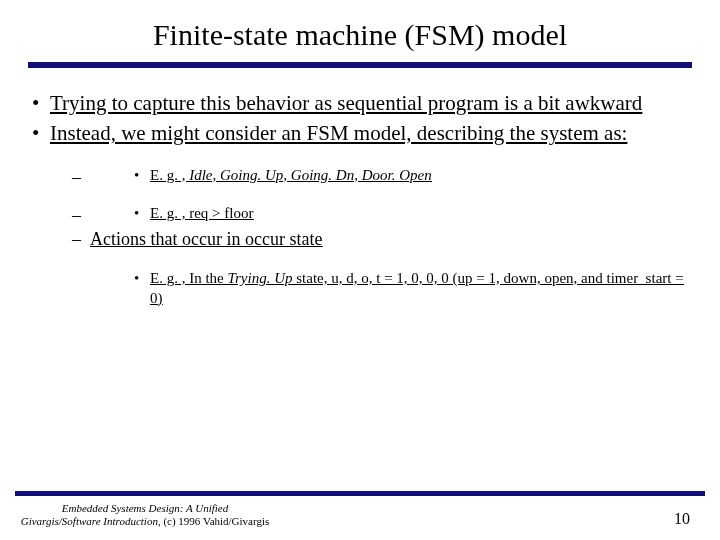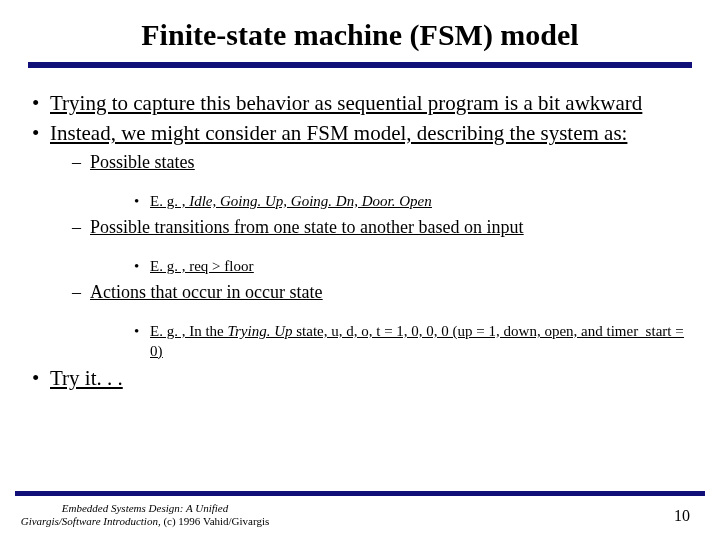--- a/index.html
+++ b/index.html
@@ -15,21 +15,21 @@
   .slide {
     width: 100%;
     height: 100%;
     padding: 18px 28px 0 28px;
     position: relative;
   }
   .title {
     font-size: 30px;
     text-align: center;
     margin-bottom: 10px;
-    font-weight: bold;
+    font-weight: normal;
   }
   .title-rule {
     width: 100%;
     height: 6px;
     background: #101078;
     margin-bottom: 22px;
   }
   ul { list-style: none; text-decoration: underline; }
   .lvl1 > li {
     font-size: 21px;
@@ -82,21 +82,21 @@
   }
   .footer-rule {
     width: calc(100% - 30px);
     margin: 0 15px 6px 15px;
     height: 5px;
     background: #101078;
   }
   .footer-row {
     display: flex;
     justify-content: space-between;
-    align-items: center;
+    align-items: flex-end;
     padding: 0 30px 0 20px;
   }
   .footer-left {
     font-size: 11px;
     font-style: italic;
     text-align: center;
     width: 250px;
     line-height: 1.2;
   }
   .footer-right {
@@ -108,38 +108,37 @@
 <body>
 
 <div class="slide">
   <h1 class="title">Finite-state machine (FSM) model</h1>
   <div class="title-rule"></div>
 
   <ul class="lvl1">
     <li><span>Trying to capture this behavior as sequential program is a bit awkward</span></li>
     <li><span>Instead, we might consider an FSM model, describing the system as:</span>
       <ul class="lvl2">
-        <li><span>Possible states</span>
+        <li>
           <ul class="lvl3">
             <li><span>E. g. , </span><span class="it">Idle, Going. Up, Going. Dn, Door. Open</span></li>
           </ul>
         </li>
-        <li><span>Possible transitions from one state to another based on input</span>
+        <li>
           <ul class="lvl3">
             <li><span>E. g. , req &gt; floor</span></li>
           </ul>
         </li>
         <li><span>Actions that occur in occur state</span>
           <ul class="lvl3">
             <li><span>E. g. , In the </span><span class="it">Trying. Up</span><span> state, u, d, o, t = 1, 0, 0, 0 (up = 1, down, open, and timer_start = 0)</span></li>
           </ul>
         </li>
       </ul>
     </li>
-    <li><span>Try it. . .</span></li>
   </ul>
 
   <div class="footer">
     <div class="footer-rule"></div>
     <div class="footer-row">
       <div class="footer-left">
         <span>Embedded Systems Design: A Unified</span><br>
         <span>Givargis/Software Introduction,</span><span style="font-style:normal"> (c) 1996 Vahid/Givargis</span>
       </div>
       <div class="footer-right">10</div>

